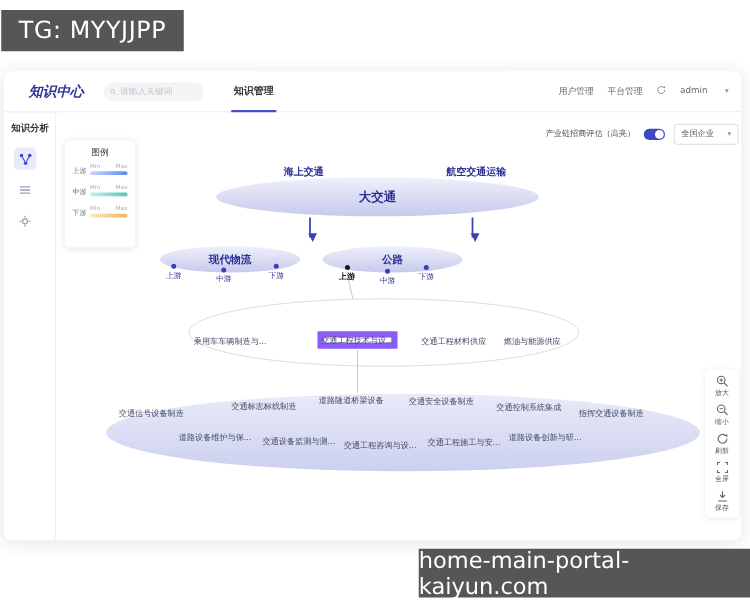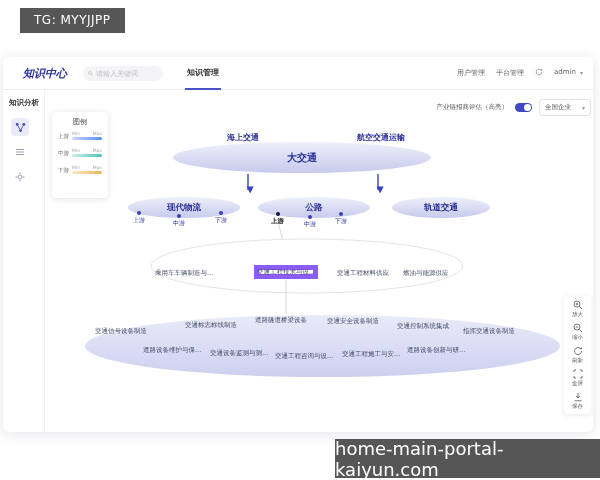--- a/index.html
+++ b/index.html
@@ -1,39 +1,39 @@
 <!DOCTYPE html>
 <html><head>
 <meta charset="utf-8">
 <style>
   * { margin:0; padding:0; box-sizing:border-box; }
   html,body { width:600px; height:480px; background:#fff; font-family:"DejaVu Sans","Liberation Sans",sans-serif; overflow:hidden; }
 
   
-  .tg-badge { position:absolute; left:20px; top:8px; background:#565656; color:#fff;
-    font-size:12px; padding:5px 14px 6px; letter-spacing:0.5px; }
+  .tg-badge { position:absolute; left:1px; top:8px; background:#565656; color:#fff;
+    font-size:19px; padding:5px 14px 6px; letter-spacing:0.5px; }
   .watermark { position:absolute; left:335px; top:439px; width:265px; height:39px; background:#565656;
     color:#fff; font-size:18px; display:flex; align-items:center; justify-content:center; letter-spacing:0px; }
 
   
   .app { position:absolute; left:3px; top:57px; width:590px; height:375px; background:#fff;
     border-radius:6px; box-shadow:0 2px 14px rgba(40,40,80,.12); overflow:hidden; }
 
   
   .navbar { height:33px; display:flex; align-items:center; padding:0 10px 0 20px; border-bottom:1px solid #ececf2; }
   .logo { font-size:11px; font-weight:bold; font-style:italic; color:#2c3298; white-space:nowrap; }
   .searchbox { margin-left:16px; width:80px; height:15px; background:#f4f4f6; border-radius:8px;
     display:flex; align-items:center; padding:0 5px; gap:3px; color:#b9bcc6; }
   .searchbox input { border:none; outline:none; background:transparent; font-size:7px; width:62px; color:#666; }
   .searchbox input::placeholder { color:#c0c3cc; }
   .nav-tab { margin-left:22px; height:33px; display:flex; align-items:center; font-size:8px; font-weight:bold;
     color:#333; border-bottom:2px solid #4a51c8; padding:0 2px; }
   .nav-right { margin-left:auto; display:flex; align-items:flex-start; gap:11px; font-size:7px; color:#666; }
   .nav-link { cursor:pointer; white-space:nowrap; }
-  .nav-user { display:flex; align-items:center; gap:4px; }
+  .nav-user { display:flex; align-items:center; gap:14px; }
   .chev { font-size:6px; color:#999; }
 
   
   .app-body { display:flex; height:341px; }
   .sidebar { width:42px; border-right:1px solid #f0f0f2; padding:8px 0 0 6px; }
   .sidebar-title { font-size:7.5px; font-weight:bold; color:#333; margin-bottom:10px; white-space:nowrap; }
   .side-item { width:18px; height:18px; border-radius:4px; display:flex; align-items:center; justify-content:center;
     margin:0 0 7px 2px; color:#9aa0b5; cursor:pointer; }
   .side-item.sel { background:#e9ebfa; color:#3f49c6; }
 
@@ -199,23 +199,20 @@
 
       <div class="ellipse root">
         <span class="elabel">大交通</span>
       </div>
       <div class="ellipse lv2" style="left:83px;width:112px;">
         <span class="elabel">现代物流</span>
       </div>
       <div class="ellipse lv2" style="left:213px;width:112px;">
         <span class="elabel">公路</span>
       </div>
-      <div class="ellipse lv2" style="left:347px;width:98px;">
-        <span class="elabel">轨道交通</span>
-      </div>
       <div class="big-bottom"></div>
 
       <svg class="wires" width="548" height="341">
         <defs>
           <marker id="arr" markerWidth="6" markerHeight="6" refX="3" refY="4.5" orient="auto">
             <path d="M0.5 0.5 L5.5 0.5 L3 5.5 z" fill="#3a41b8" transform="rotate(-90 3 3)"></path>
           </marker>
         </defs>
         <line x1="203" y1="84" x2="203" y2="100" stroke="#3a41b8" stroke-width="1.4" marker-end="url(#arr)"></line>
         <line x1="333" y1="84" x2="333" y2="100" stroke="#3a41b8" stroke-width="1.4" marker-end="url(#arr)"></line>

